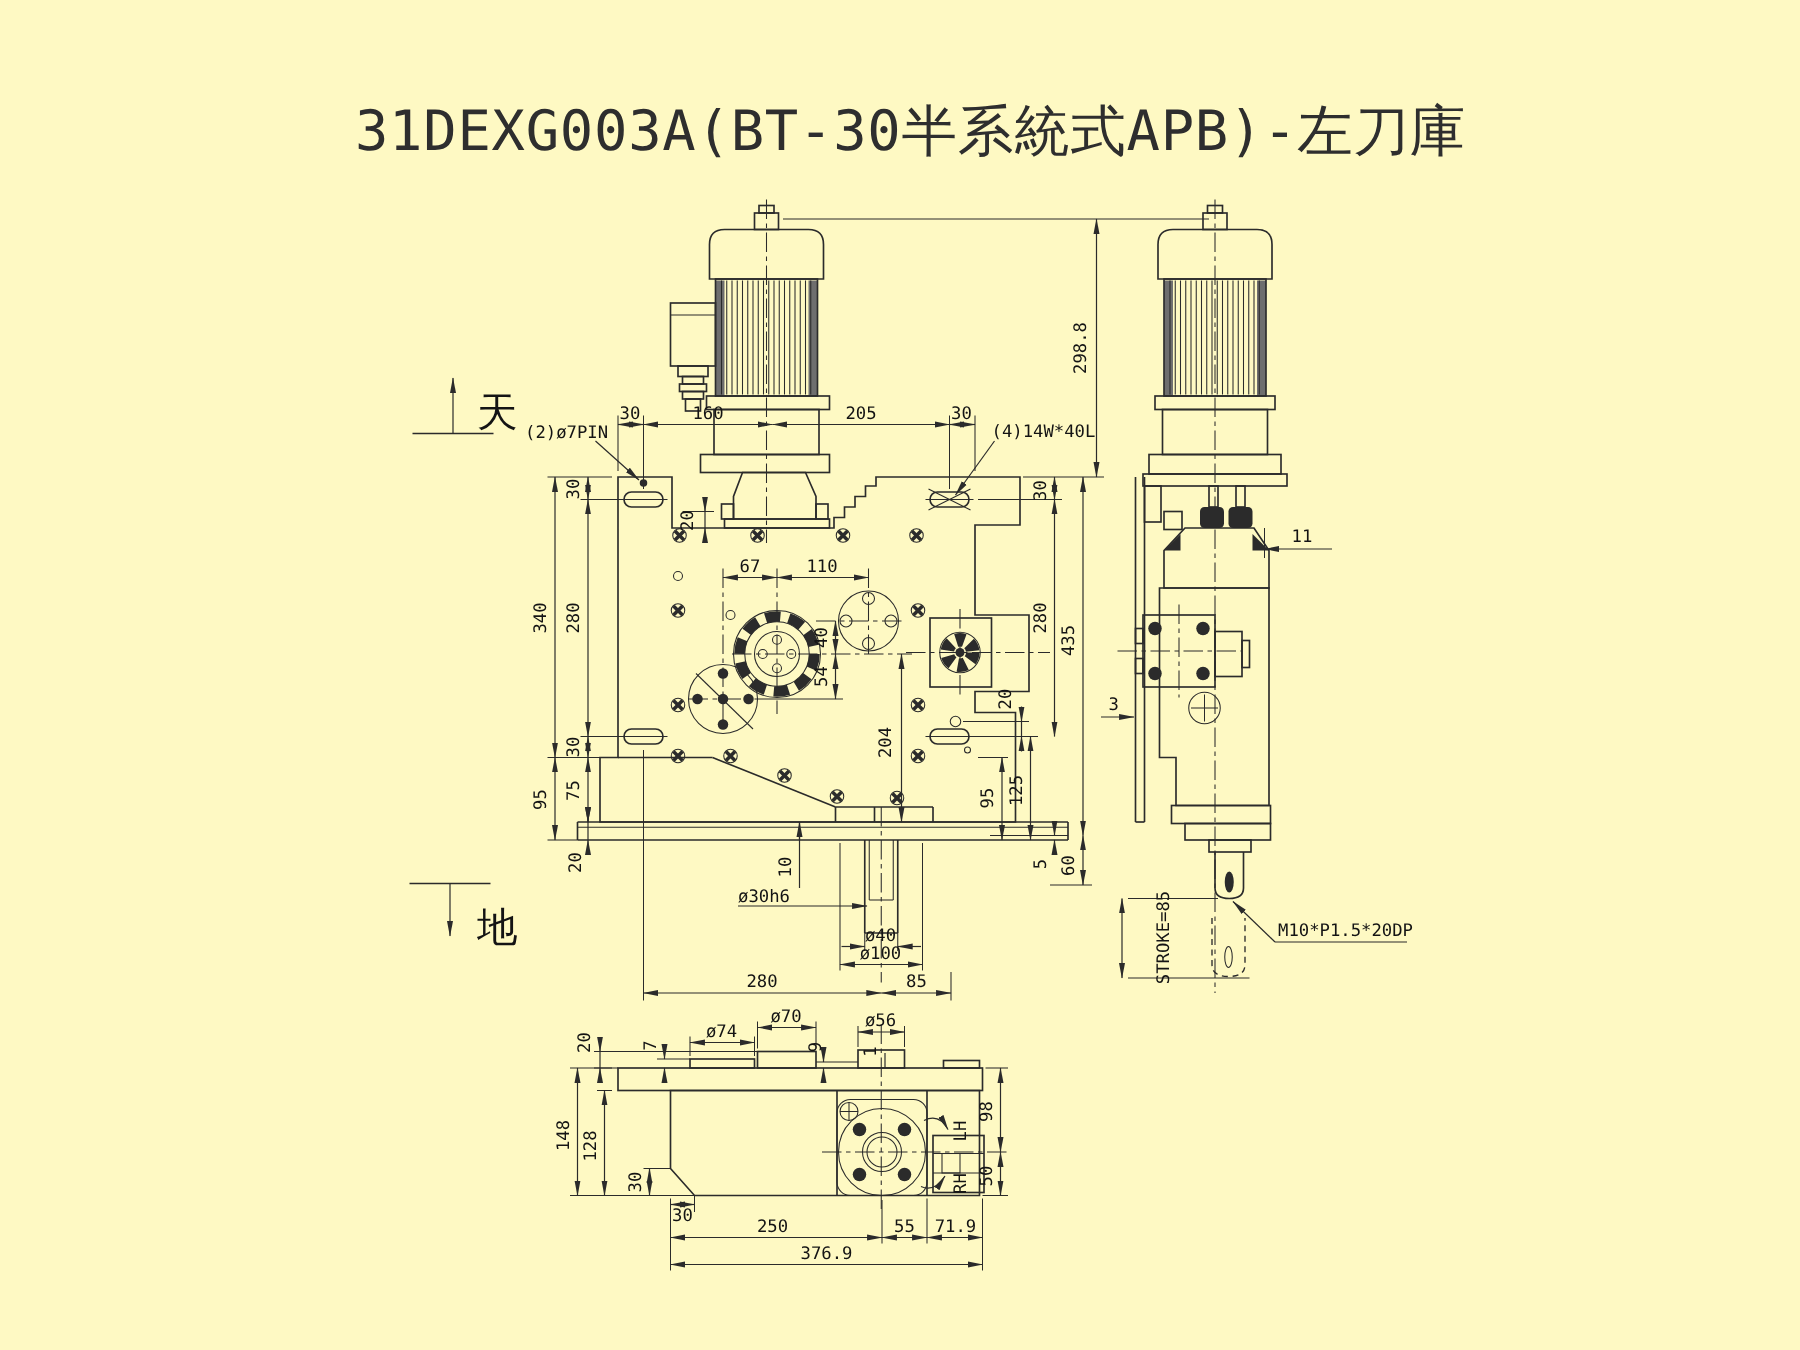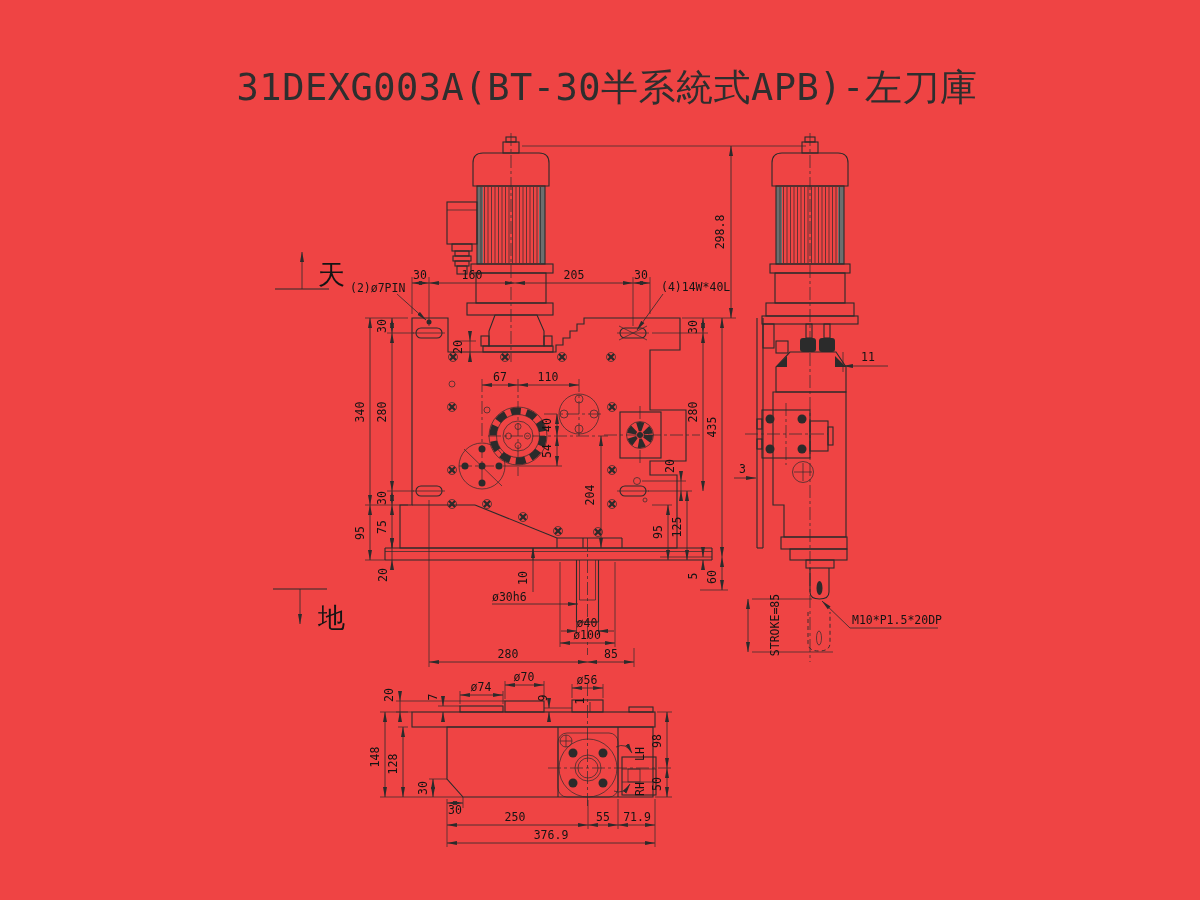--- a/index.html
+++ b/index.html
@@ -1,16 +1,16 @@
 <!DOCTYPE html>
 <html><head>
 <meta charset="utf-8">
 <style>
   html,body{margin:0;padding:0;background:#ffffff;}
-  .page{width:1200px;height:900px;position:relative;background:#ef4444;overflow:hidden;}
+  .page{width:1200px;height:900px;position:relative;background:#fef9c3;overflow:hidden;}
   svg{position:absolute;top:0;left:0;}
   .ln{stroke:#2b2b2b;stroke-width:1.1;fill:none;}
   .tn{stroke:#2b2b2b;stroke-width:.7;fill:none;}
   .dim{stroke:#2b2b2b;stroke-width:.8;fill:none;}
   .cl{stroke:#2b2b2b;stroke-width:.7;fill:none;stroke-dasharray:13 3 3 3;}
   .dsh{stroke:#2b2b2b;stroke-width:.9;fill:none;stroke-dasharray:4 3;}
   .fl{fill:#2b2b2b;stroke:none;}
   .band{fill:#6e6e6e;stroke:none;}
   .txt{font-family:"DejaVu Sans Mono","Liberation Mono",monospace;font-size:11.5px;fill:#141414;}
   .cjk{font-family:"DejaVu Sans","Liberation Sans",sans-serif;font-size:27px;fill:#141414;}

